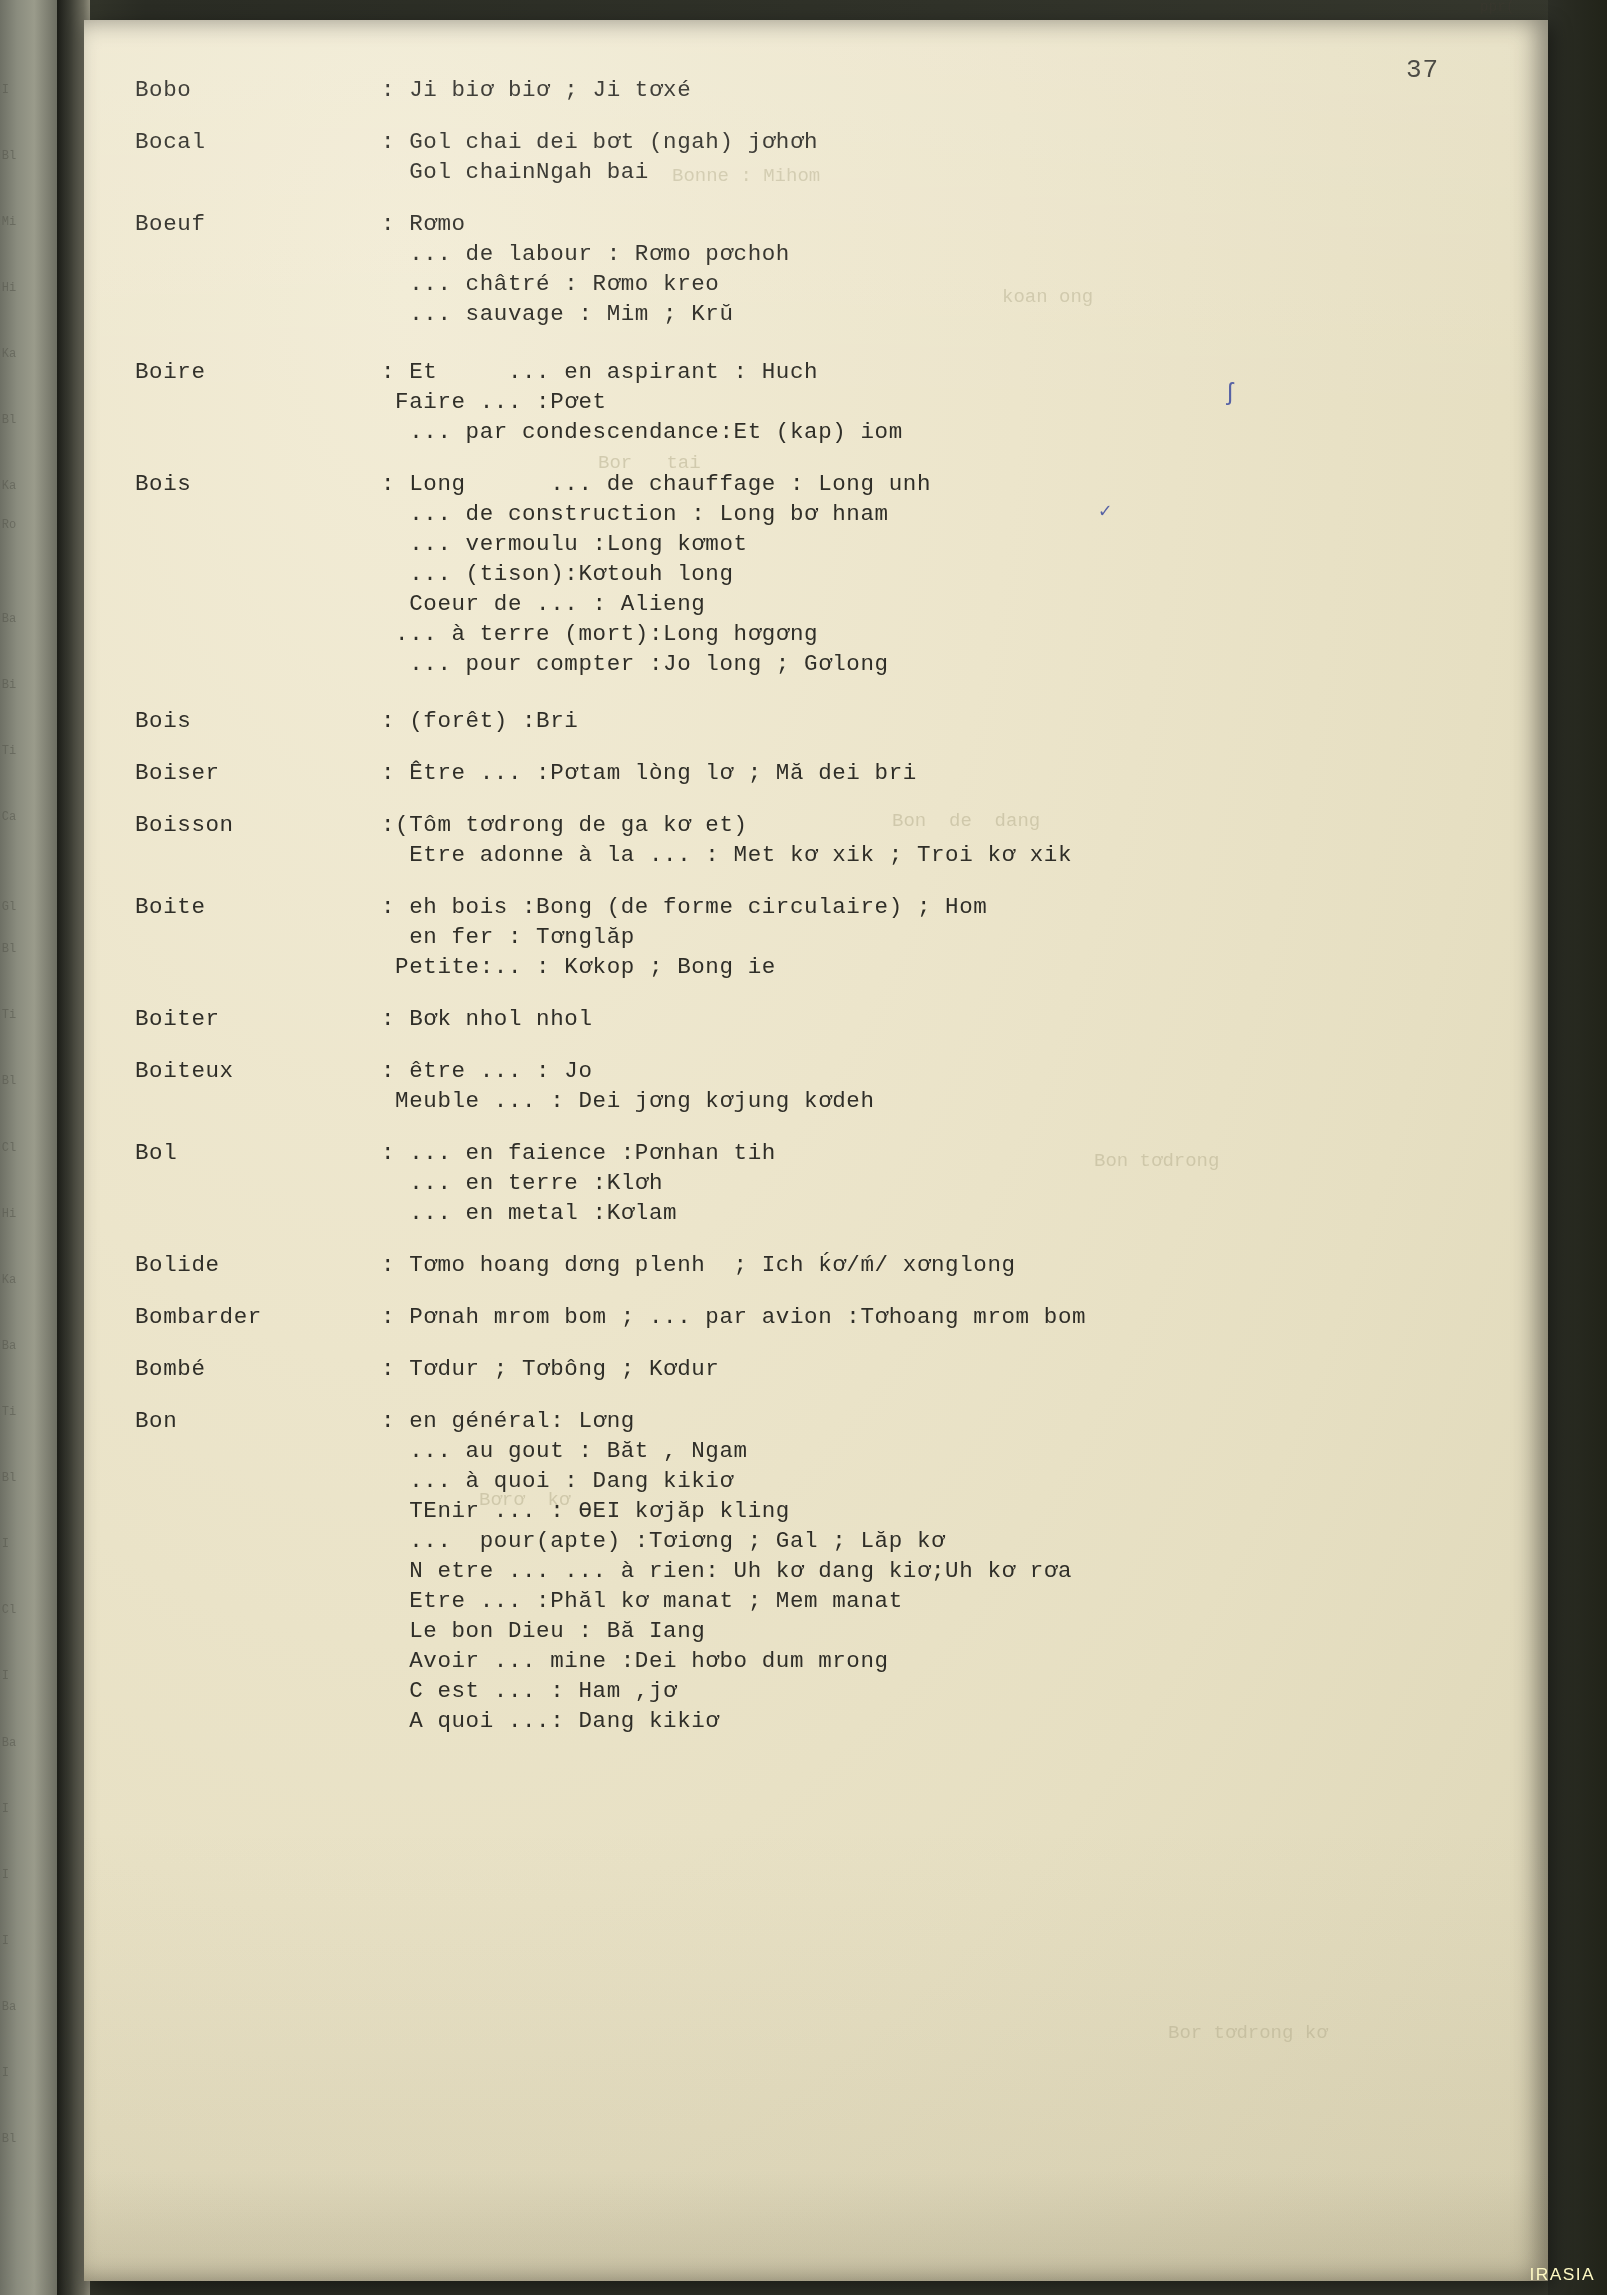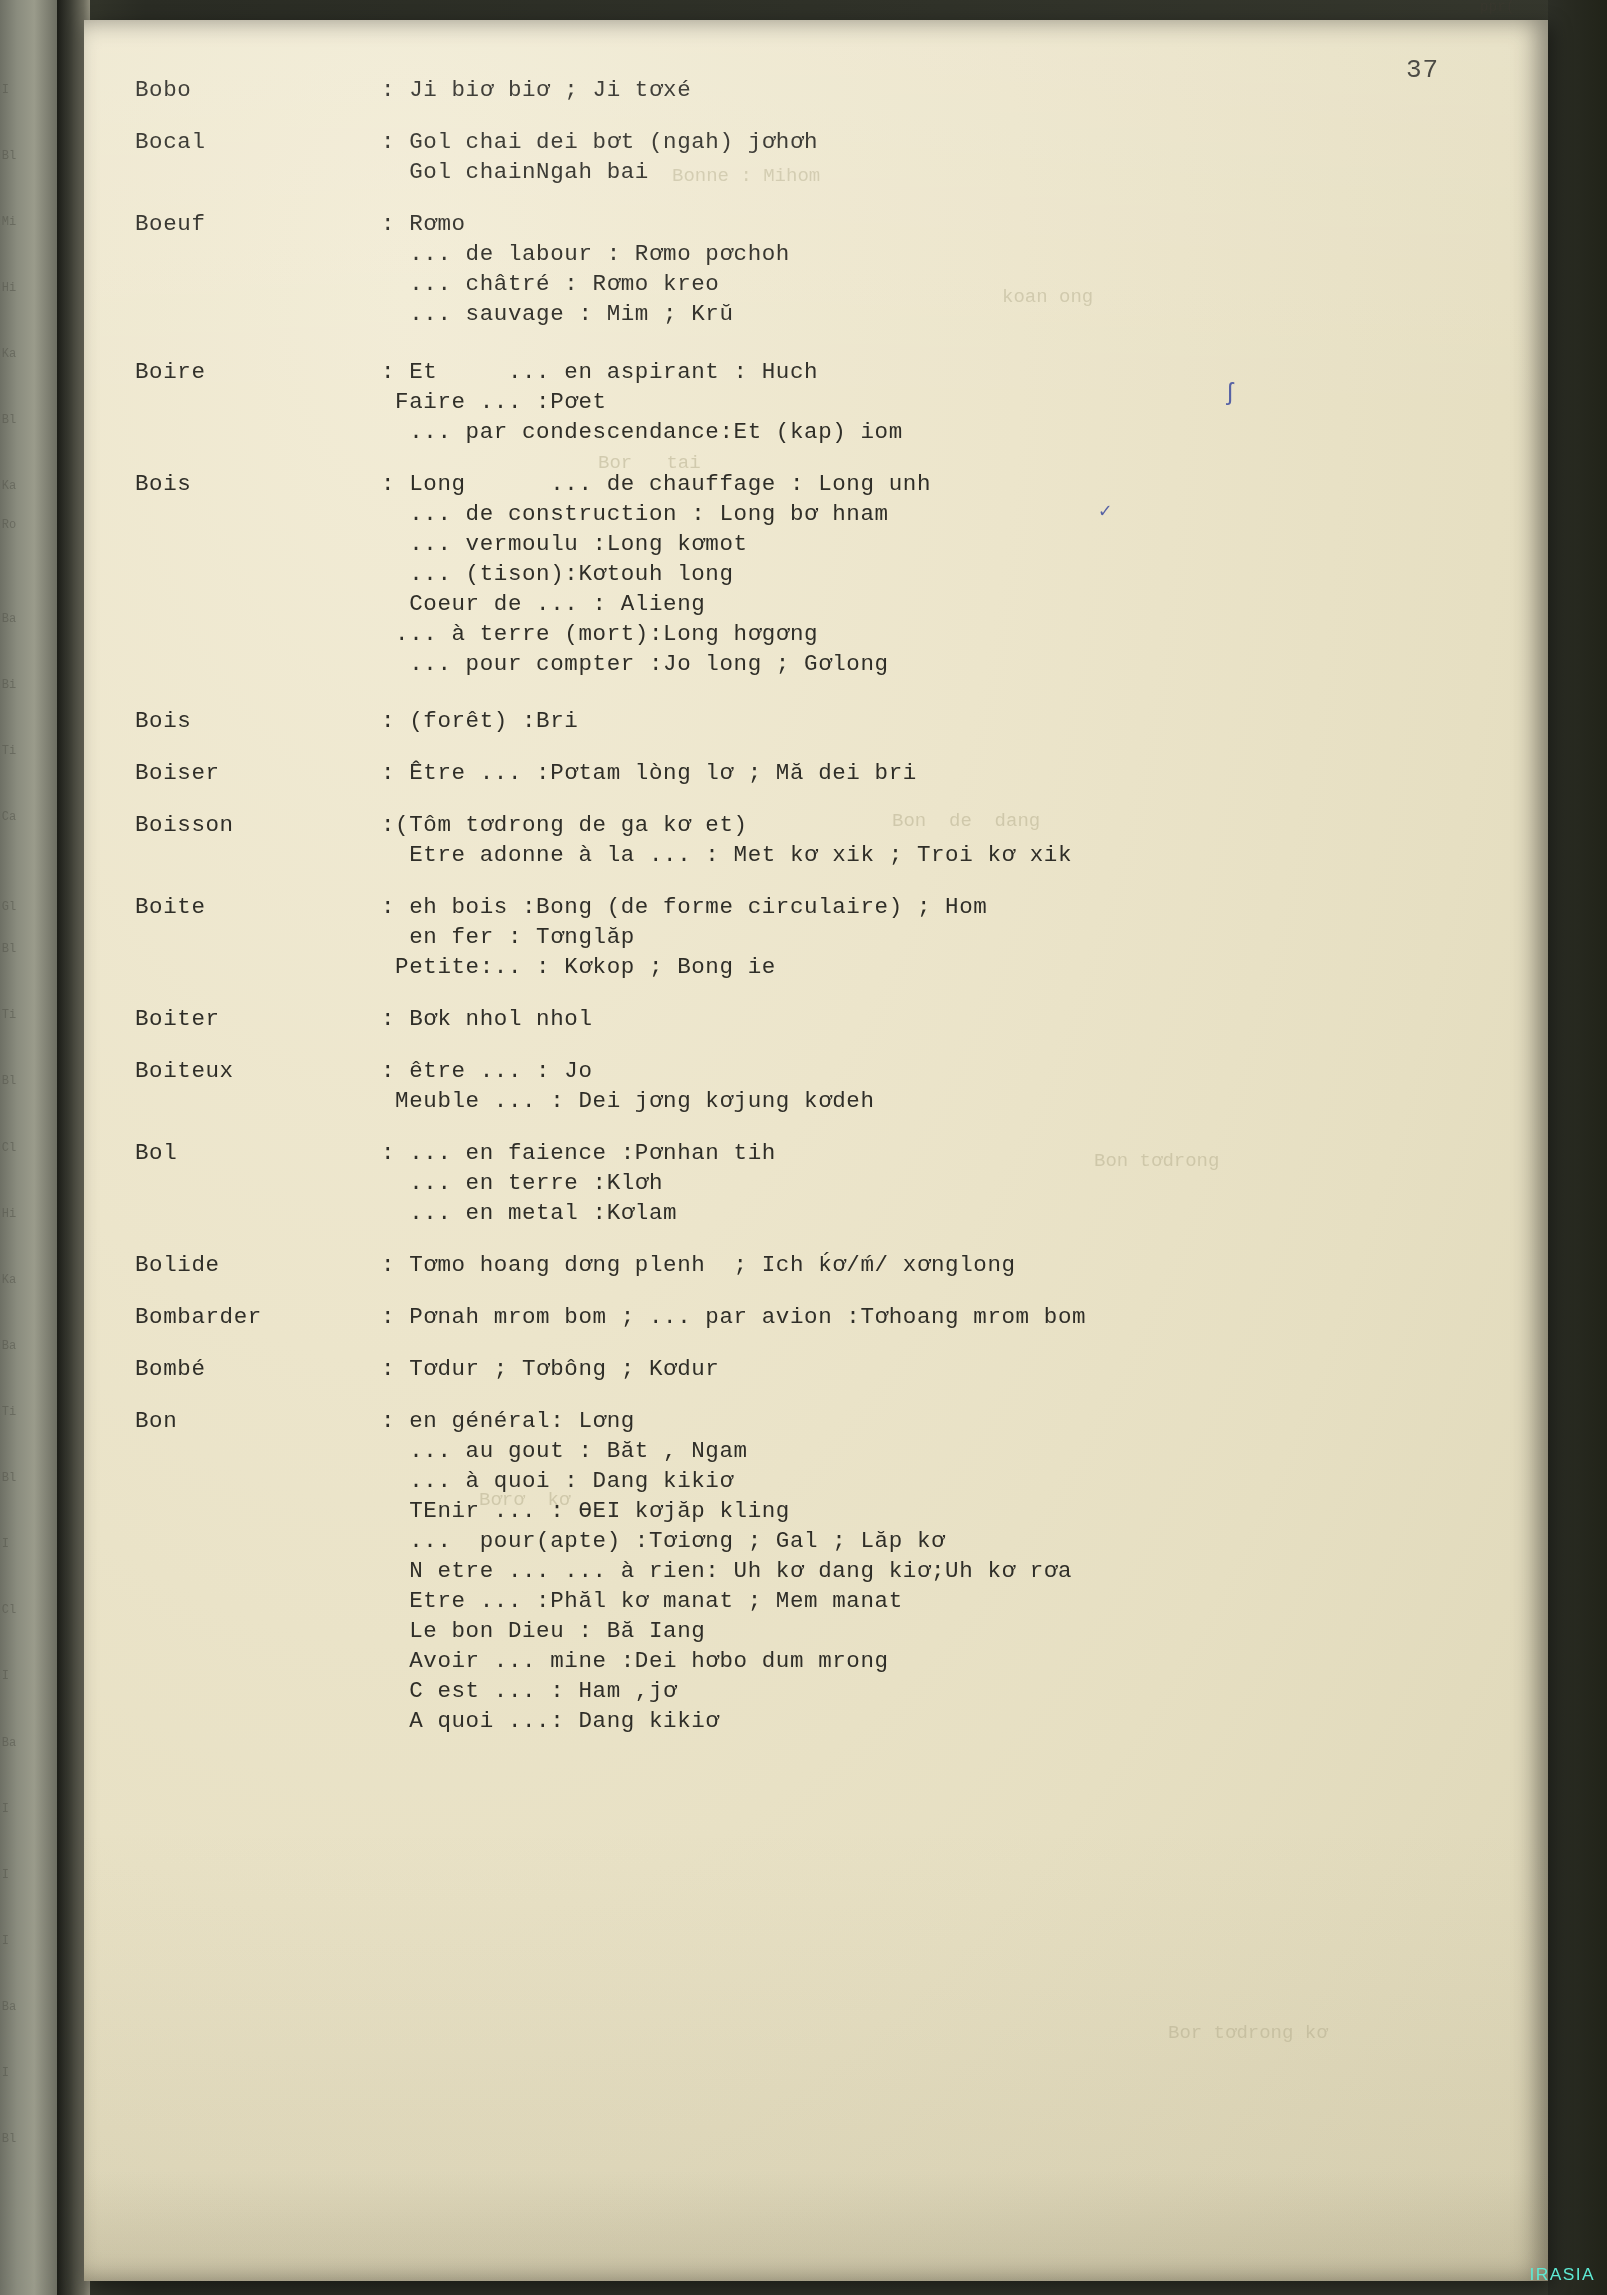--- a/index.html
+++ b/index.html
@@ -158,21 +158,21 @@
     font-family: "Liberation Mono", monospace;
     white-space: pre;
     pointer-events: none;
   }
 
   
   #watermark {
     position: absolute;
     right: 13px;
     bottom: 11px;
-    color: #5eead4;
+    color: #fef9c3;
     font-family: "Liberation Sans", sans-serif;
     font-size: 17.4px;
     letter-spacing: 1.4px;
   }
 
   
   .penmark {
     position: absolute;
     color: #31419c;
     font-size: 24px;

